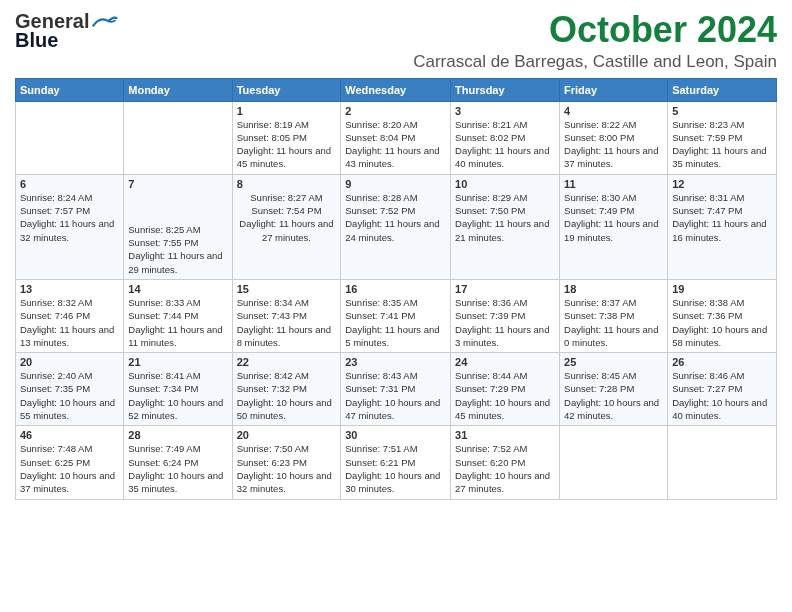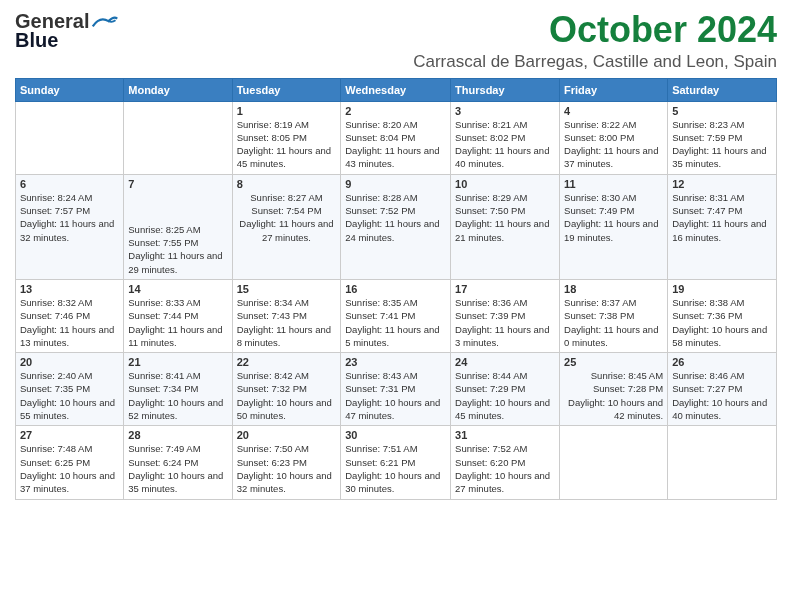--- a/index.html
+++ b/index.html
@@ -272,34 +272,34 @@
 Daylight: 10 hours and 47 minutes.</div>
           </td>
           <td>
             <span class="day-num">24</span>
             <div class="day-info" style="white-space: pre-line;">Sunrise: 8:44 AM
 Sunset: 7:29 PM
 Daylight: 10 hours and 45 minutes.</div>
           </td>
           <td>
             <span class="day-num">25</span>
-            <div class="day-info" style="white-space: pre-line; text-align: right;">Sunrise: 8:45 AM
+            <div class="day-info" style="white-space: pre-line;">Sunrise: 8:45 AM
 Sunset: 7:28 PM
 Daylight: 10 hours and 42 minutes.</div>
           </td>
           <td>
             <span class="day-num">26</span>
             <div class="day-info" style="white-space: pre-line;">Sunrise: 8:46 AM
 Sunset: 7:27 PM
 Daylight: 10 hours and 40 minutes.</div>
           </td>
         </tr>
         <tr>
           <td>
-            <span class="day-num">27</span>
+            <span class="day-num">46</span>
             <div class="day-info" style="white-space: pre-line;">Sunrise: 7:48 AM
 Sunset: 6:25 PM
 Daylight: 10 hours and 37 minutes.</div>
           </td>
           <td>
             <span class="day-num">28</span>
             <div class="day-info" style="white-space: pre-line;">Sunrise: 7:49 AM
 Sunset: 6:24 PM
 Daylight: 10 hours and 35 minutes.</div>
           </td>

